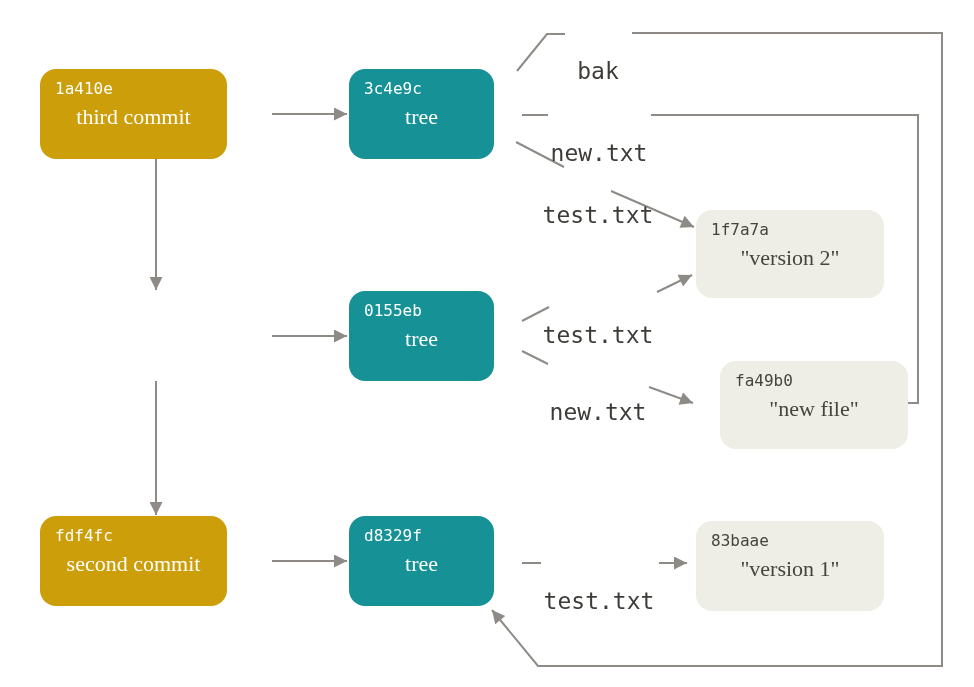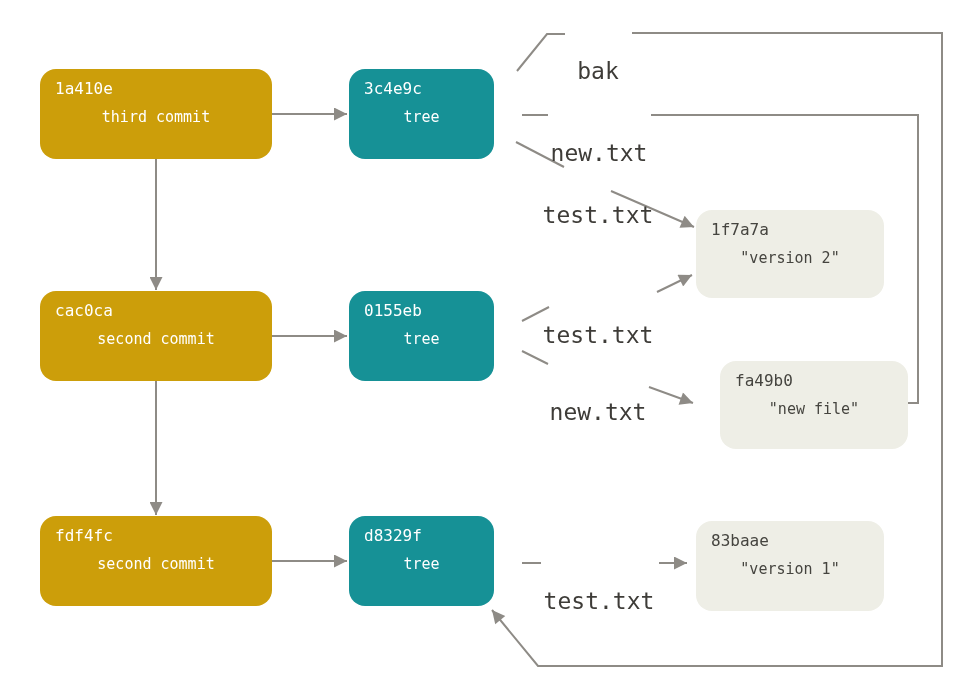--- a/index.html
+++ b/index.html
@@ -36,28 +36,29 @@
     padding-top: 10px;
     height: 90px;
   }
   .box .hash {
     font-size: 16px;
     line-height: 20px;
     padding-left: 15px;
     white-space: nowrap;
   }
   .box .label {
-    font-size: 15px;
+    font-size: 22px;
     line-height: 26px;
     margin-top: 5px;
     text-align: center;
     white-space: nowrap;
+    font-family: Liberation Serif, serif;
   }
   .commit {
-    width: 232px;
+    width: 187px;
     background: var(--commit, #cc9e0a);
     color: var(--box-text, #ffffff);
   }
   .tree {
     width: 145px;
     background: var(--tree, #169196);
     color: var(--box-text, #ffffff);
   }
   .blob {
     width: 188px;
@@ -111,24 +112,20 @@
     <path class="wire" d="M649 387 L693 403" marker-end="url(#arw)"></path>
 
     <path class="wire" d="M522 563 H541"></path>
     <path class="wire" d="M659 563 H687" marker-end="url(#arw)"></path>
   </svg>
 
   <div class="box commit" style="left:40px; top:69px;">
     <div class="hash">1a410e</div>
     <div class="label">third commit</div>
   </div>
-  <div class="box commit" style="left:40px; top:291px;">
-    <div class="hash">cac0ca</div>
-    <div class="label">second commit</div>
-  </div>
   <div class="box commit" style="left:40px; top:516px;">
     <div class="hash">fdf4fc</div>
     <div class="label">second commit</div>
   </div>
 
   <div class="box tree" style="left:349px; top:69px;">
     <div class="hash">3c4e9c</div>
     <div class="label">tree</div>
   </div>
   <div class="box tree" style="left:349px; top:291px;">

